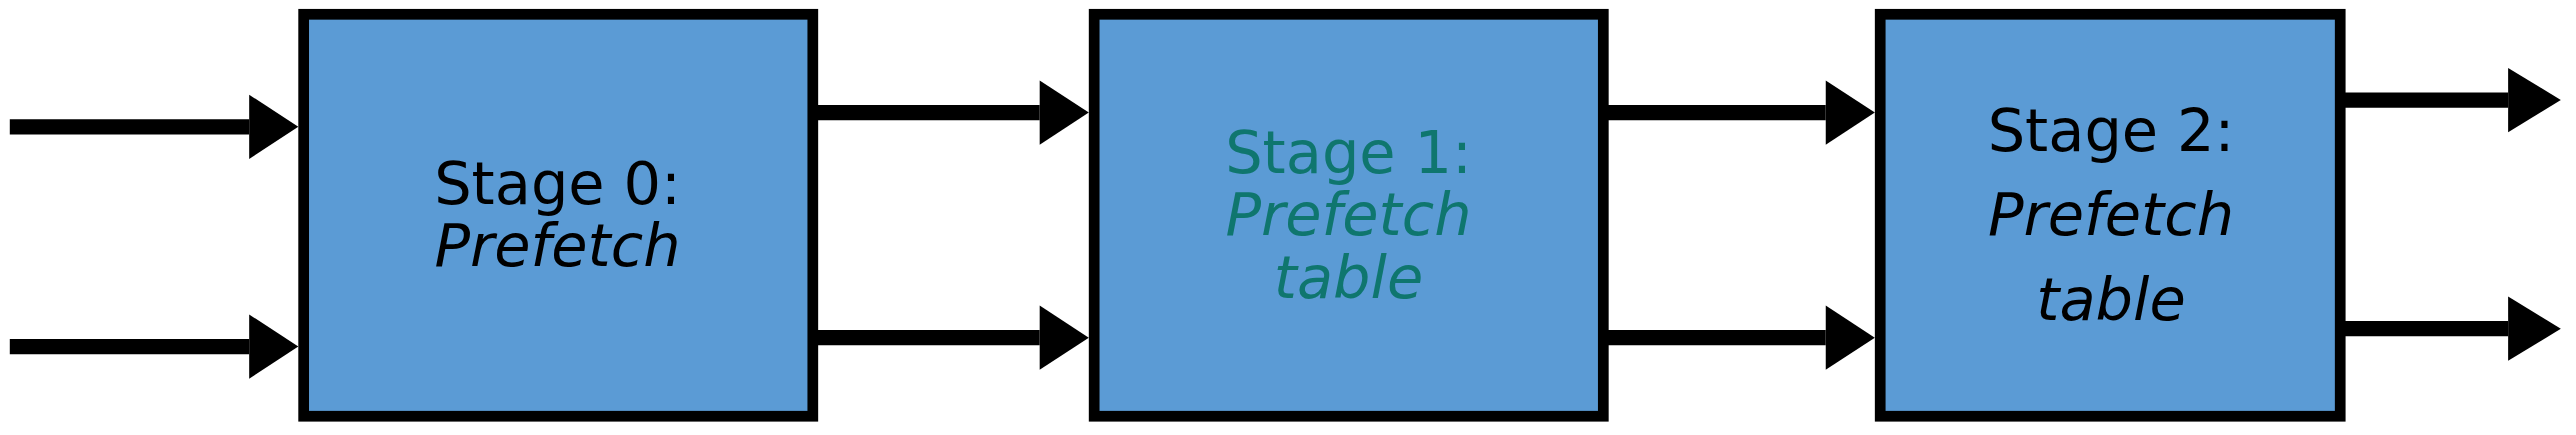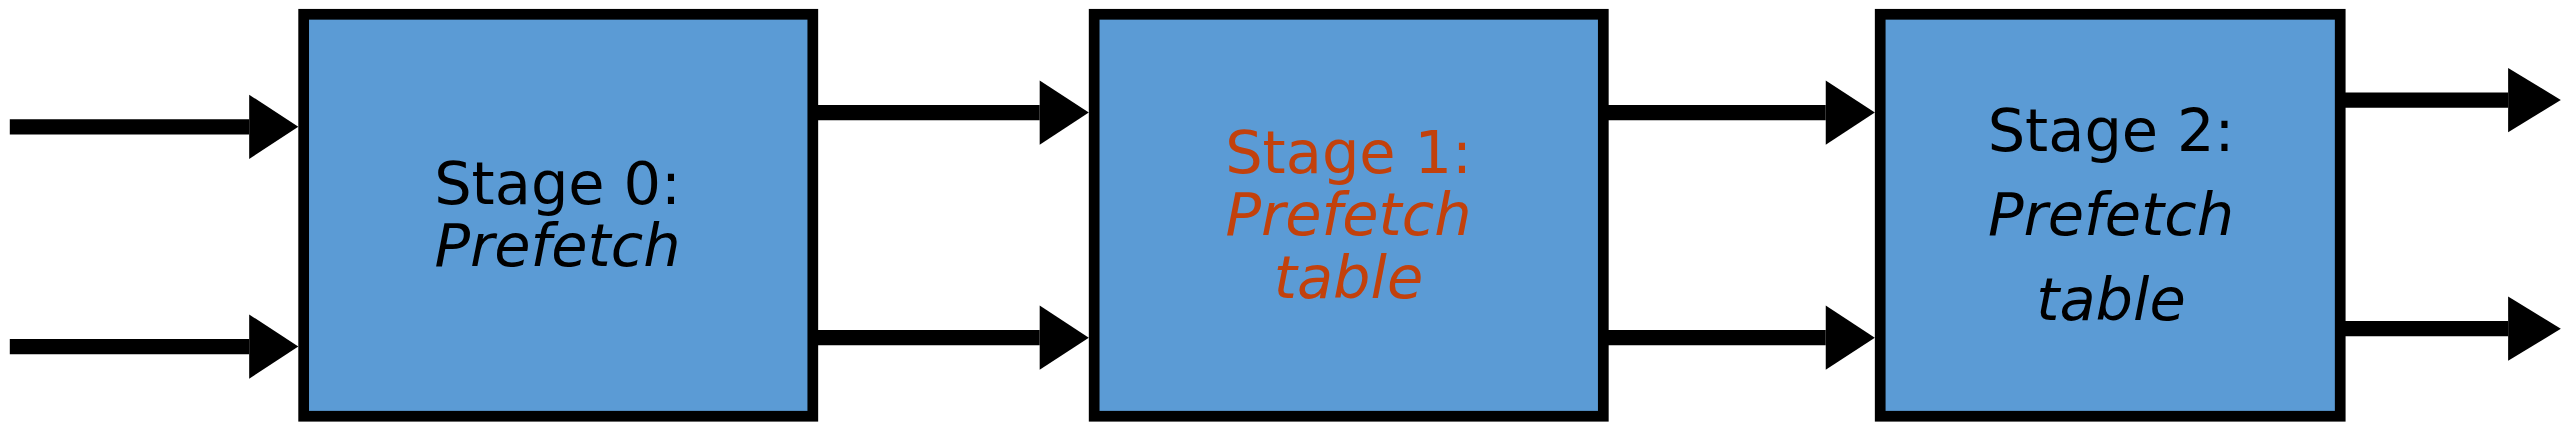--- a/index.html
+++ b/index.html
@@ -123,21 +123,21 @@
 
   </svg>
 
   <div class="stage-label-layer">
 
     <div class="stage-box-labels" style="left: 303px; top: 14.3px; width: 509px; height: 402px; color: rgb(0, 0, 0);">
       <span class="stage-title">Stage 0:</span>
       <span class="stage-desc">Prefetch</span>
     </div>
 
-    <div class="stage-box-labels" style="left: 1094px; top: 14.3px; width: 509px; height: 402px; color: #c2410c;">
+    <div class="stage-box-labels" style="left: 1094px; top: 14.3px; width: 509px; height: 402px; color: #0f766e;">
       <span class="stage-title">Stage 1:</span>
       <span class="stage-desc">Prefetch</span>
       <span class="stage-desc">table</span>
     </div>
 
     <div class="stage-box-labels" style="left: 1881px; top: 14.3px; width: 460px; height: 402px; color: rgb(0, 0, 0); gap: 22px;">
       <span class="stage-title">Stage 2:</span>
       <span class="stage-desc">Prefetch</span>
       <span class="stage-desc">table</span>
     </div>

